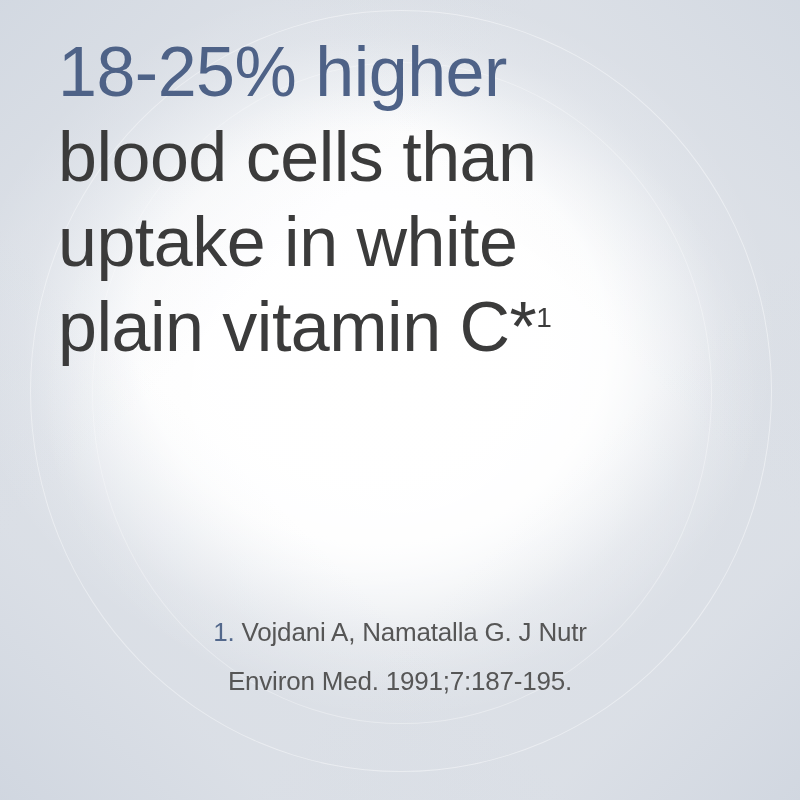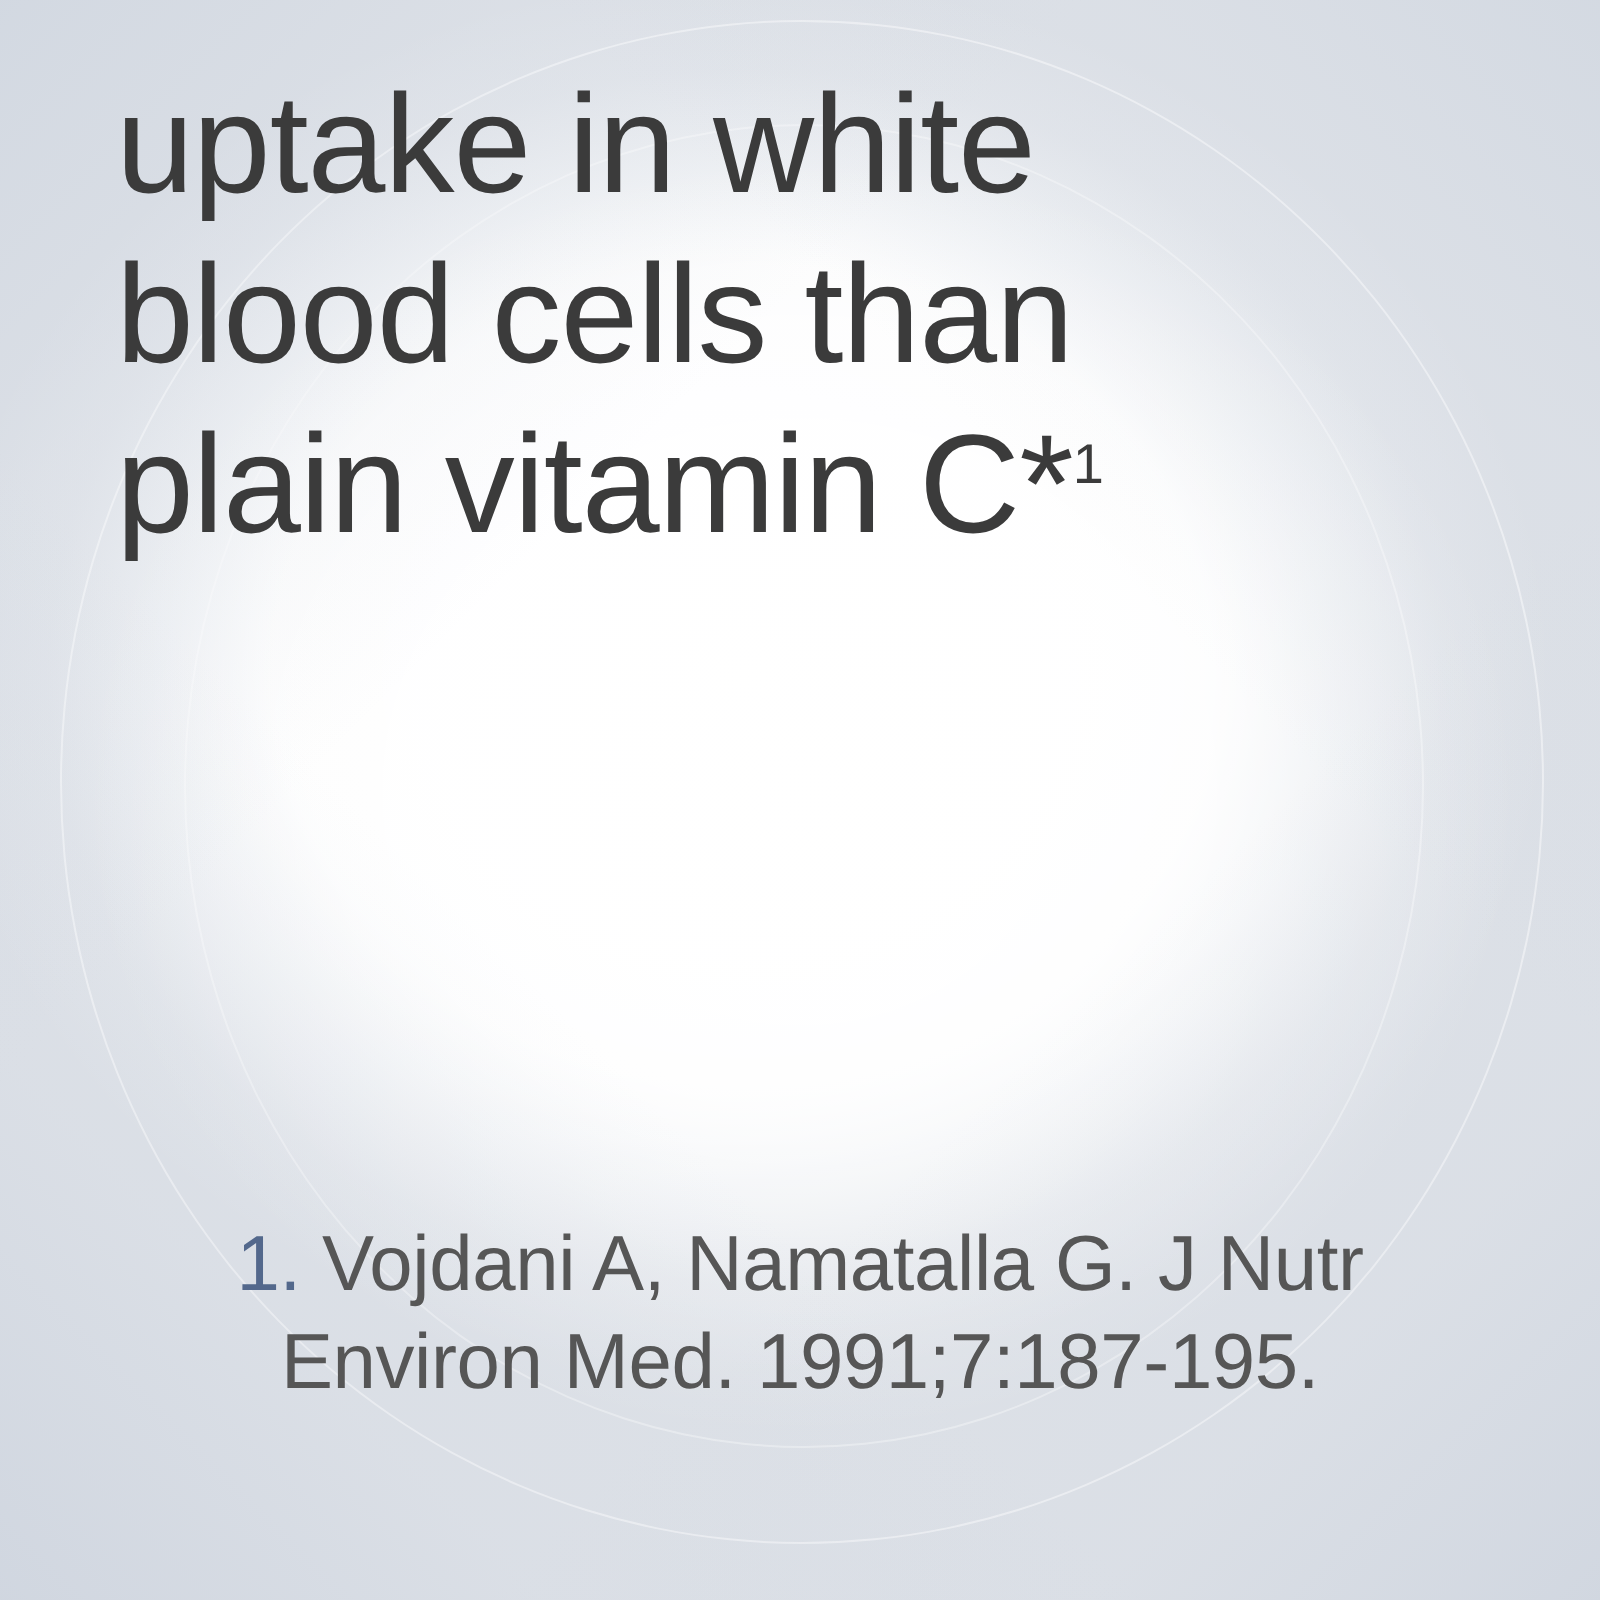--- a/index.html
+++ b/index.html
@@ -95,43 +95,44 @@
     letter-spacing: 0;
   }
 
   
   #citation {
     position: absolute;
     left: 40px;
     top: 608px;
     width: 720px;
     text-align: center;
-    font-size: 39px;
+    font-size: 26px;
     line-height: 49px;
     font-weight: 400;
     color: #565656;
     letter-spacing: -0.2px;
   }
   #citation .cite-line { display: block; }
   #citation .cite-marker { color: #53688c; }
 </style>
 </head>
 <body>
 
 <div id="slide">
 
   <div class="glow-main"></div>
   <div class="glow-soft"></div>
   <div class="arc arc-a"></div>
   <div class="arc arc-b"></div>
   <div class="vignette"></div>
 
   <div id="headline">
+    <span class="line accent">18-25% higher</span>
+    <span class="line">blood cells than</span>
     <span class="line">uptake in white</span>
-    <span class="line">blood cells than</span>
     <span class="line"><span>plain vitamin C*</span><sup>1</sup></span>
   </div>
 
   <div id="citation">
     <span class="cite-line"><span class="cite-marker">1.</span>&nbsp;<span>Vojdani A, Namatalla G. J Nutr</span></span>
     <span class="cite-line">Environ Med. 1991;7:187-195.</span>
   </div>
 
 </div>
 

